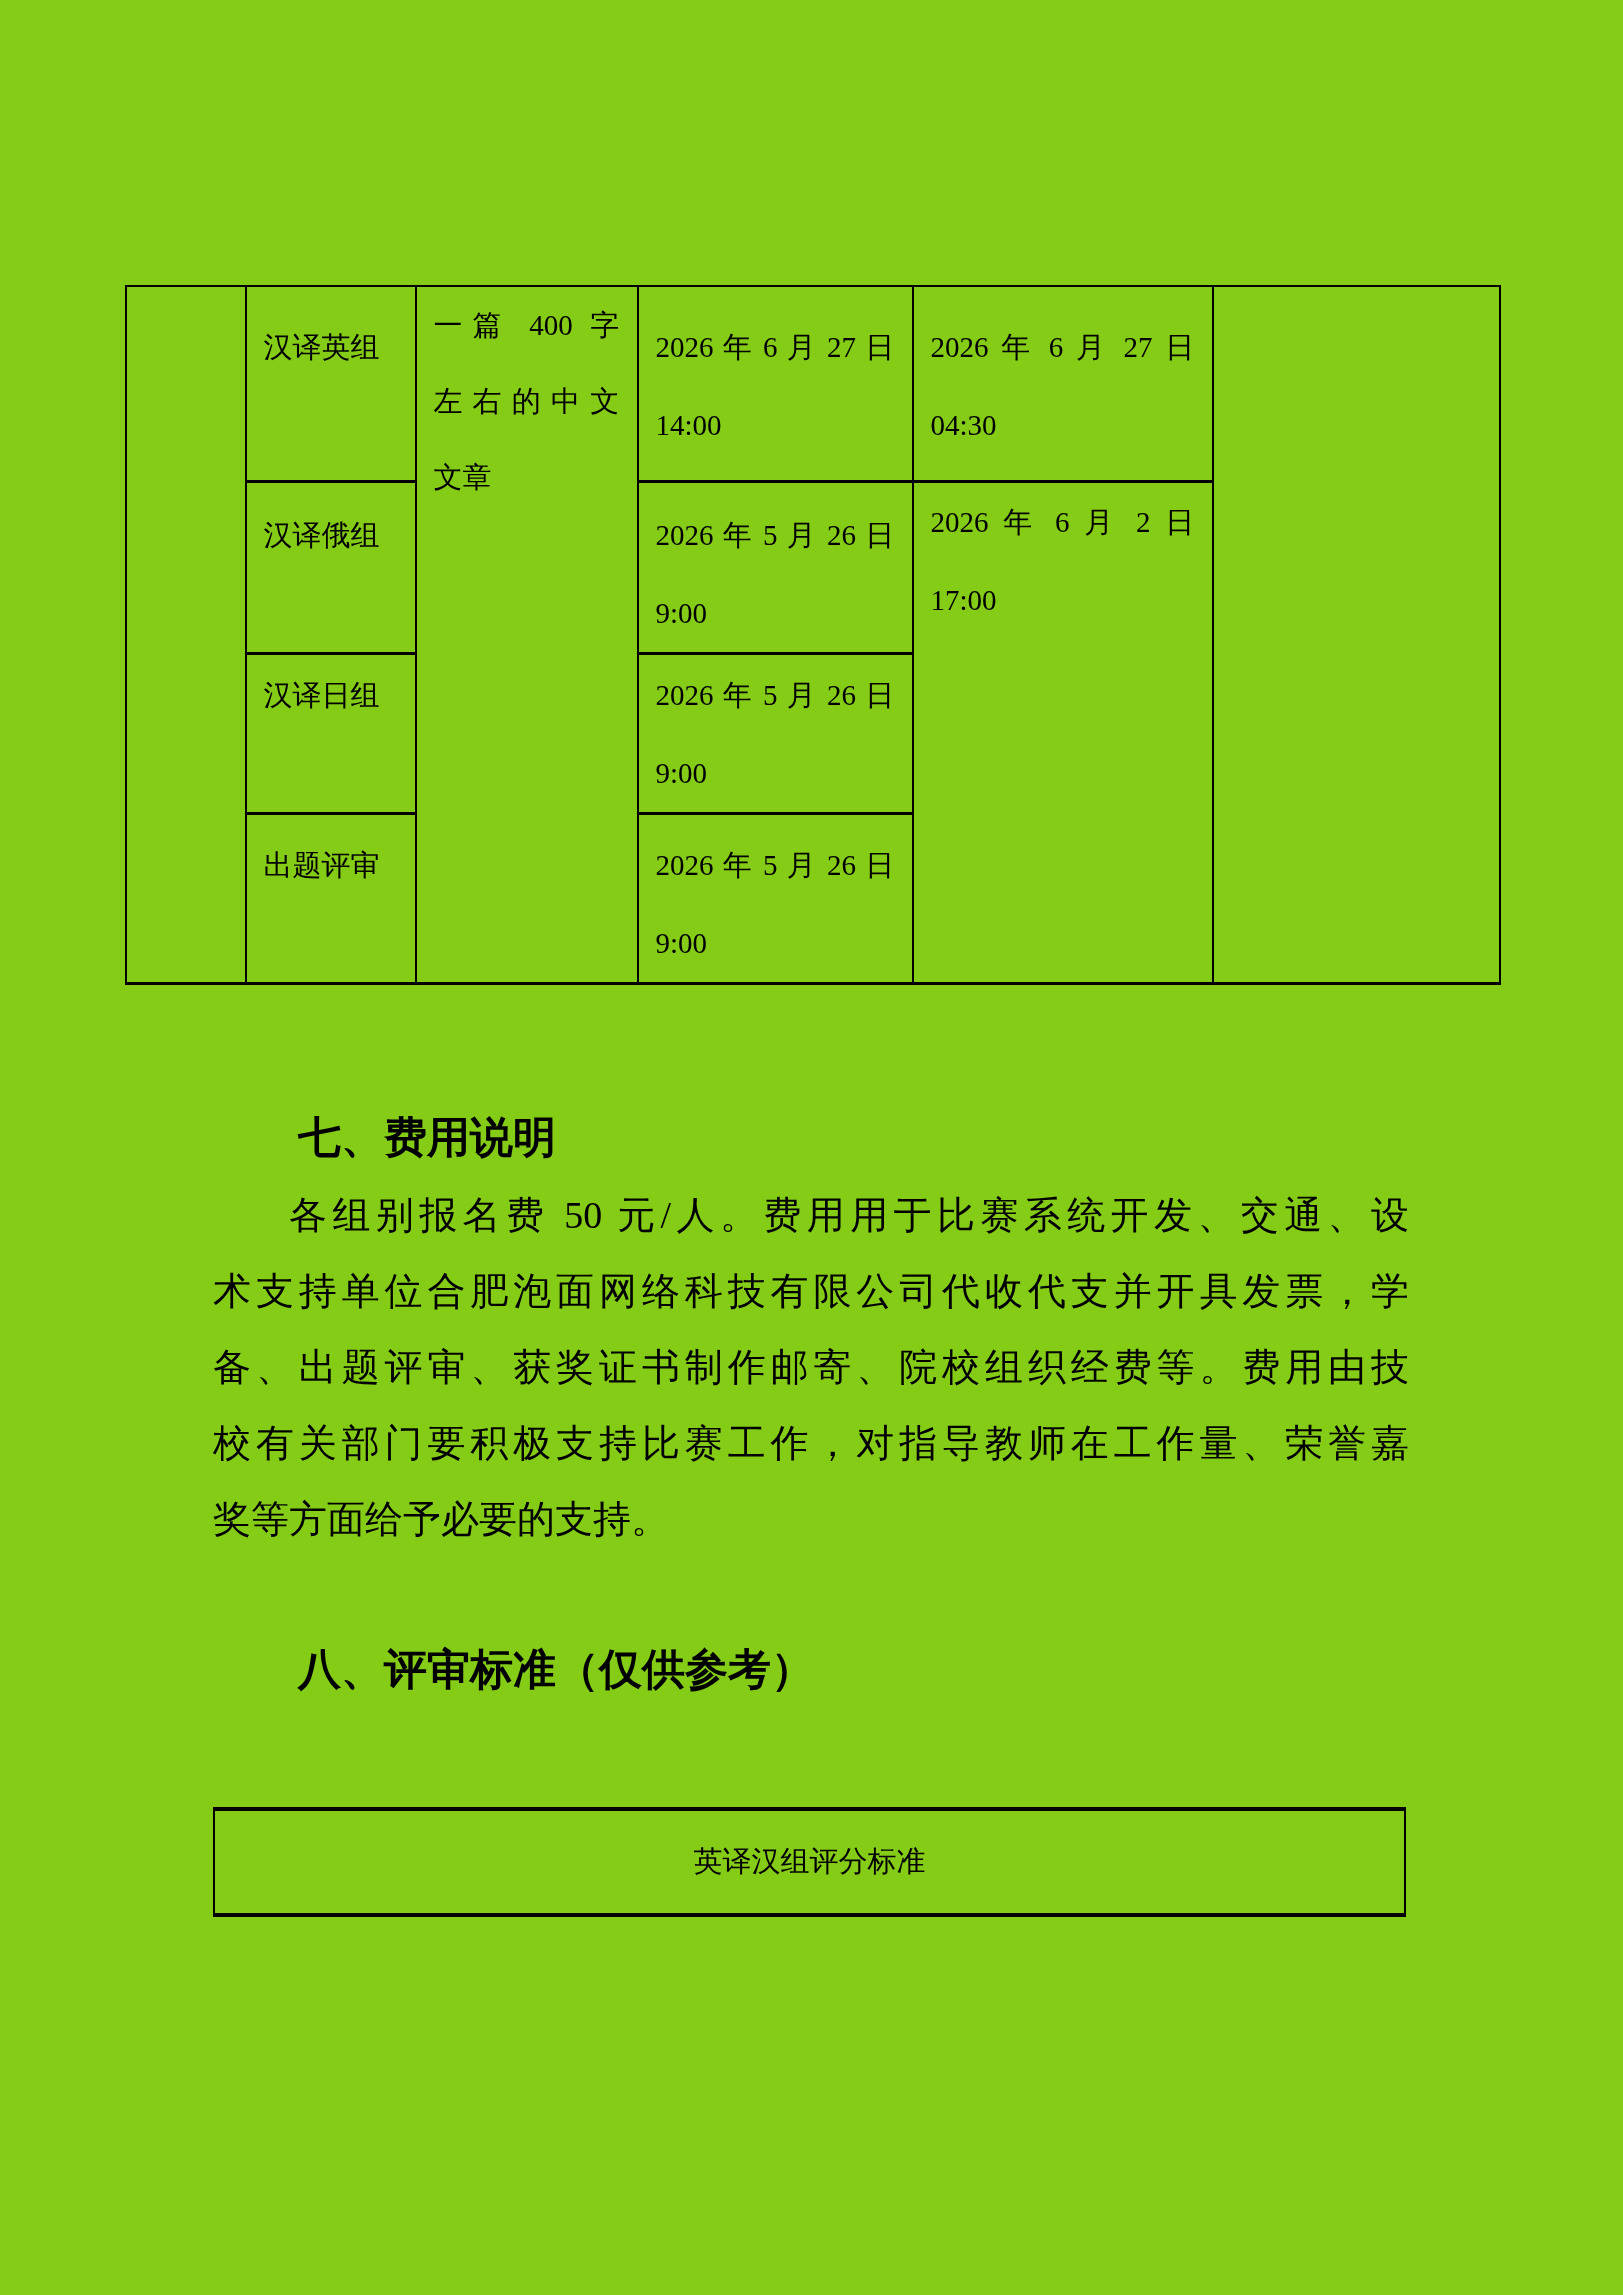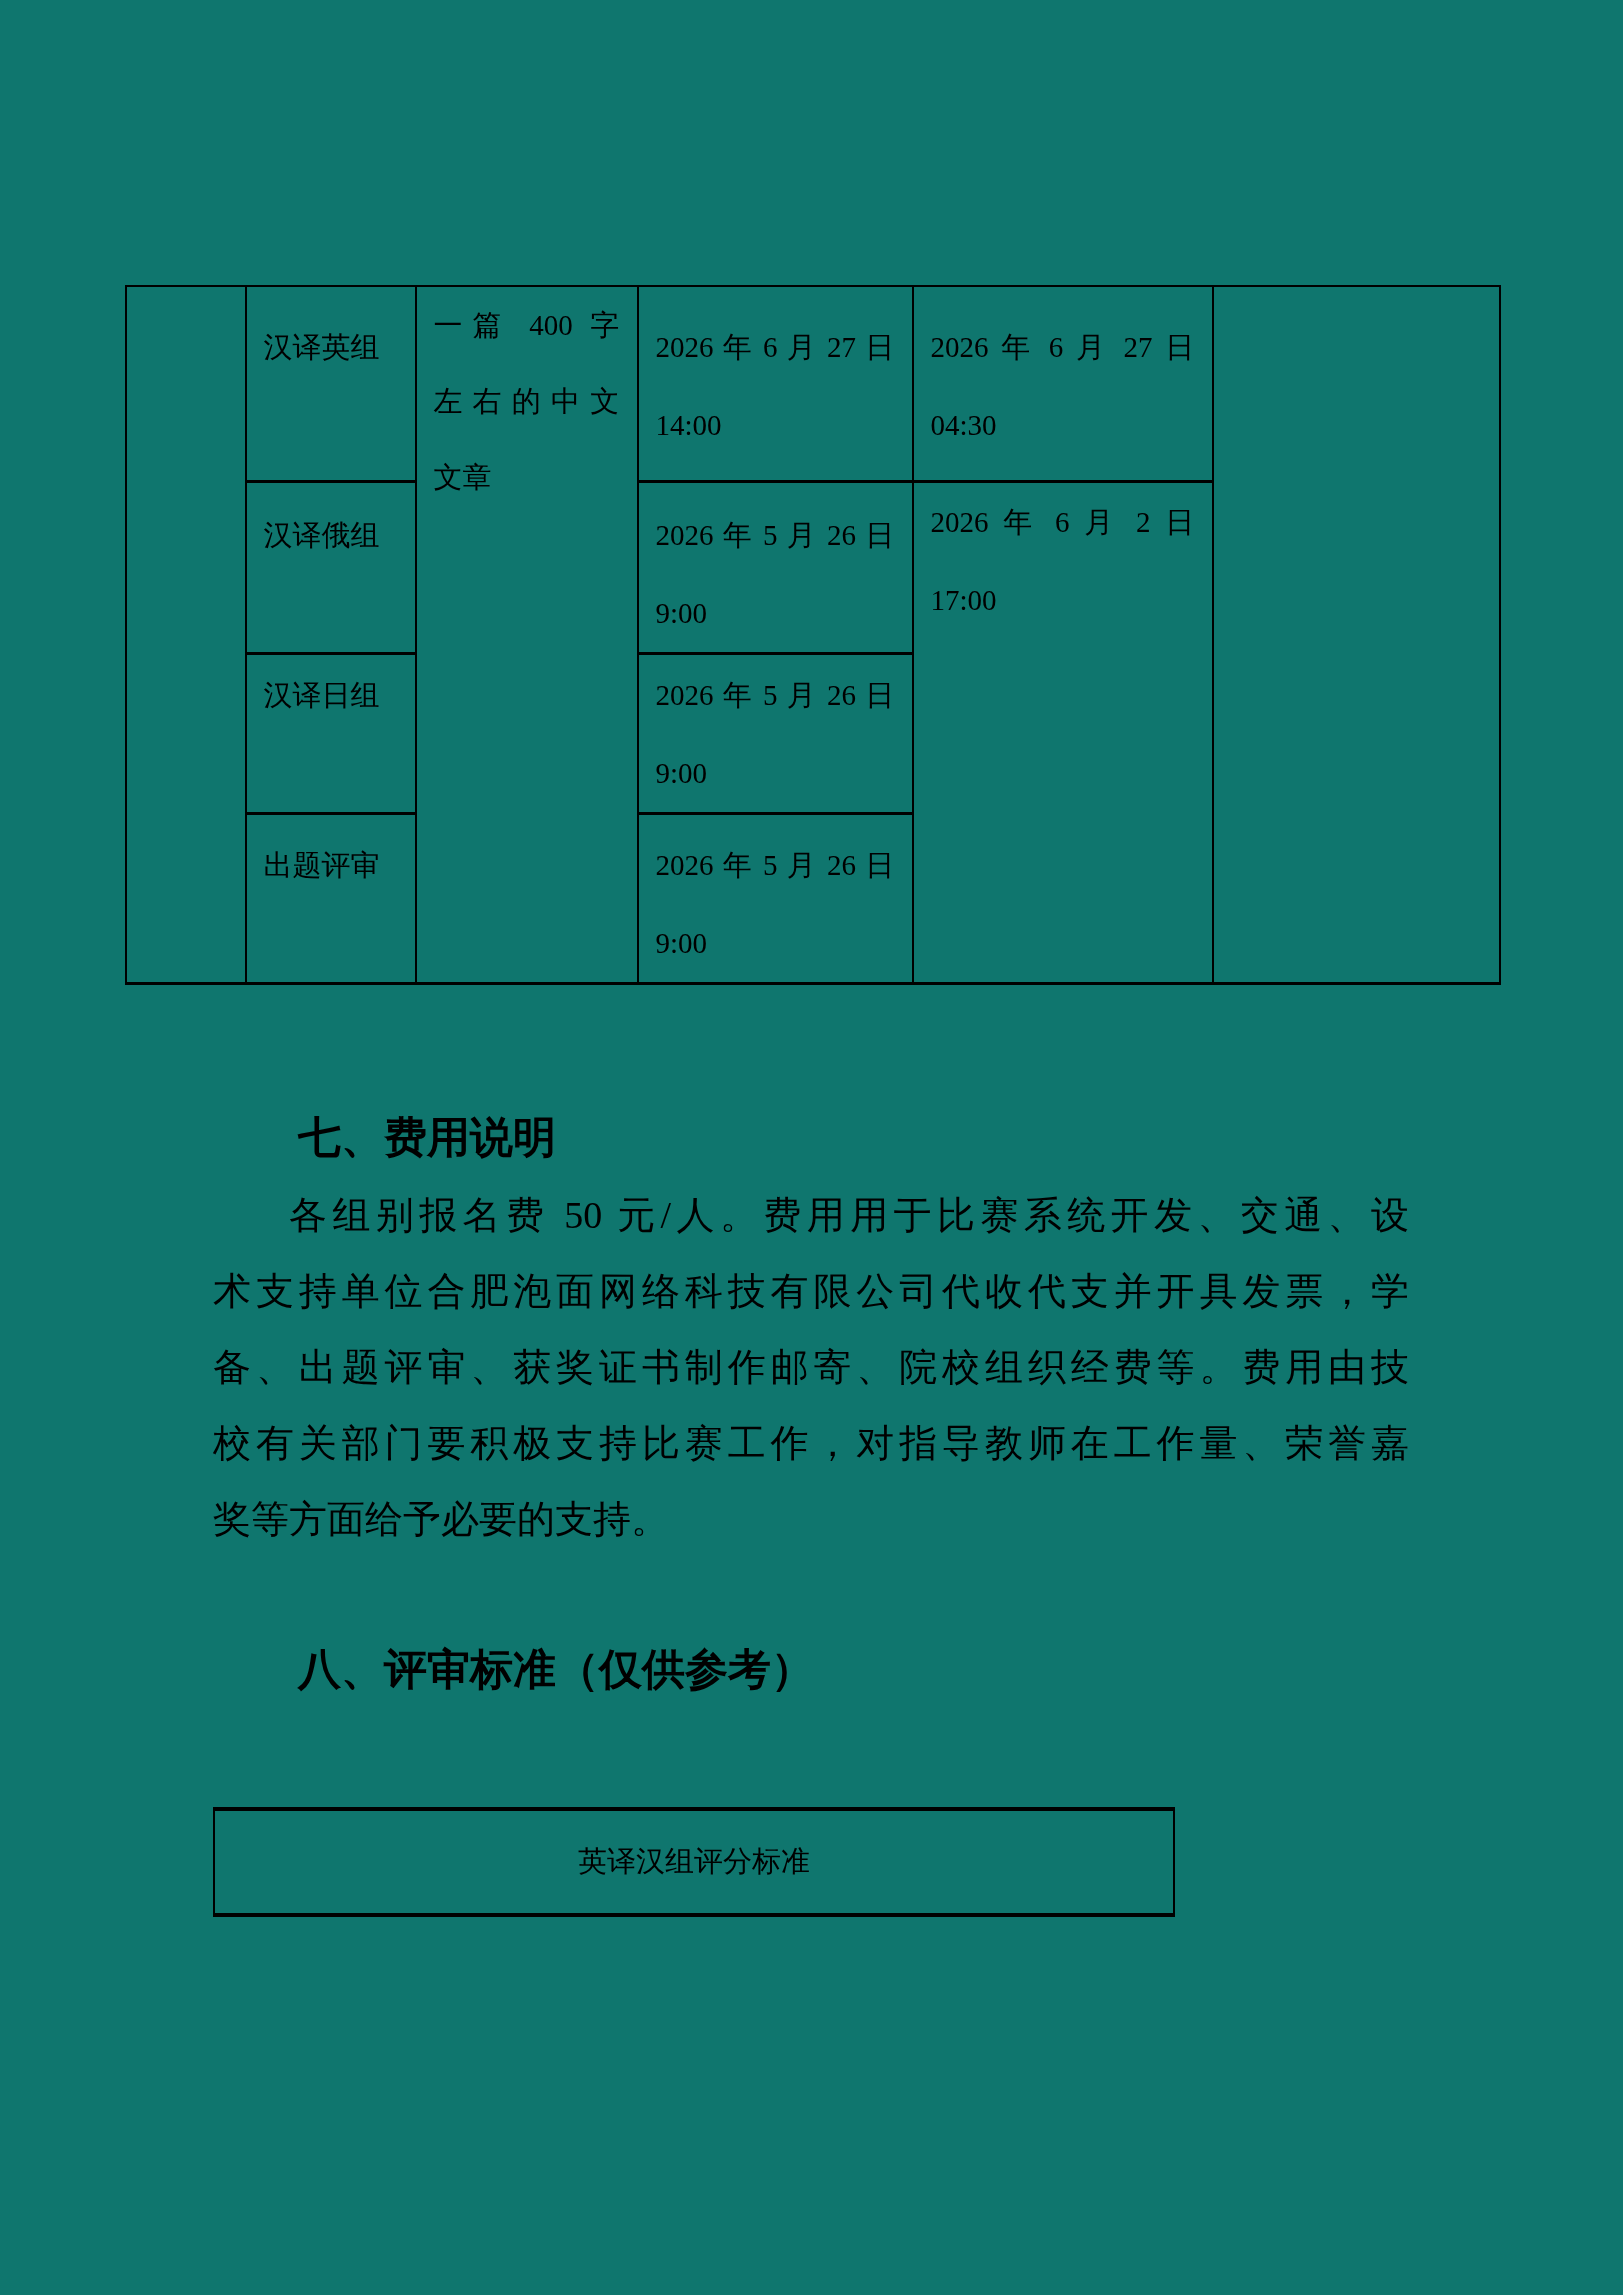--- a/index.html
+++ b/index.html
@@ -1,19 +1,19 @@
 <!DOCTYPE html>
 <html style="font-size:11px"><head>
 <meta charset="utf-8">
 <style>
   html,body{margin:0;padding:0;background:#888;}
   .page{
     position:relative;
     width:1623px;height:2295px;
-    background:#0f766e;
+    background:#84cc16;
     font-family:"Liberation Serif","DejaVu Serif",serif;
     color:#000;
     overflow:hidden;
   }
 
   
   table.sched{
     position:absolute;left:125px;top:285px;
     width:1373px;
     border-collapse:collapse;
@@ -57,21 +57,21 @@
   .pline{
     height:76px;line-height:76px;
     text-align:justify;text-align-last:justify;text-justify:inter-character;
   }
   .pline.first{padding-left:76px;}
   .pline.last{text-align:left;text-align-last:left;}
 
   
   .crit-box{
     position:absolute;left:213px;top:1807px;
-    width:962px;height:110px;
+    width:1193px;height:110px;
     box-sizing:border-box;
     border:2.7px solid #000;
     border-top-width:4.8px;
     border-bottom-width:4.8px;
     display:flex;align-items:center;justify-content:center;
     font-size:29px;
   }
 </style>
 </head>
 <body>

